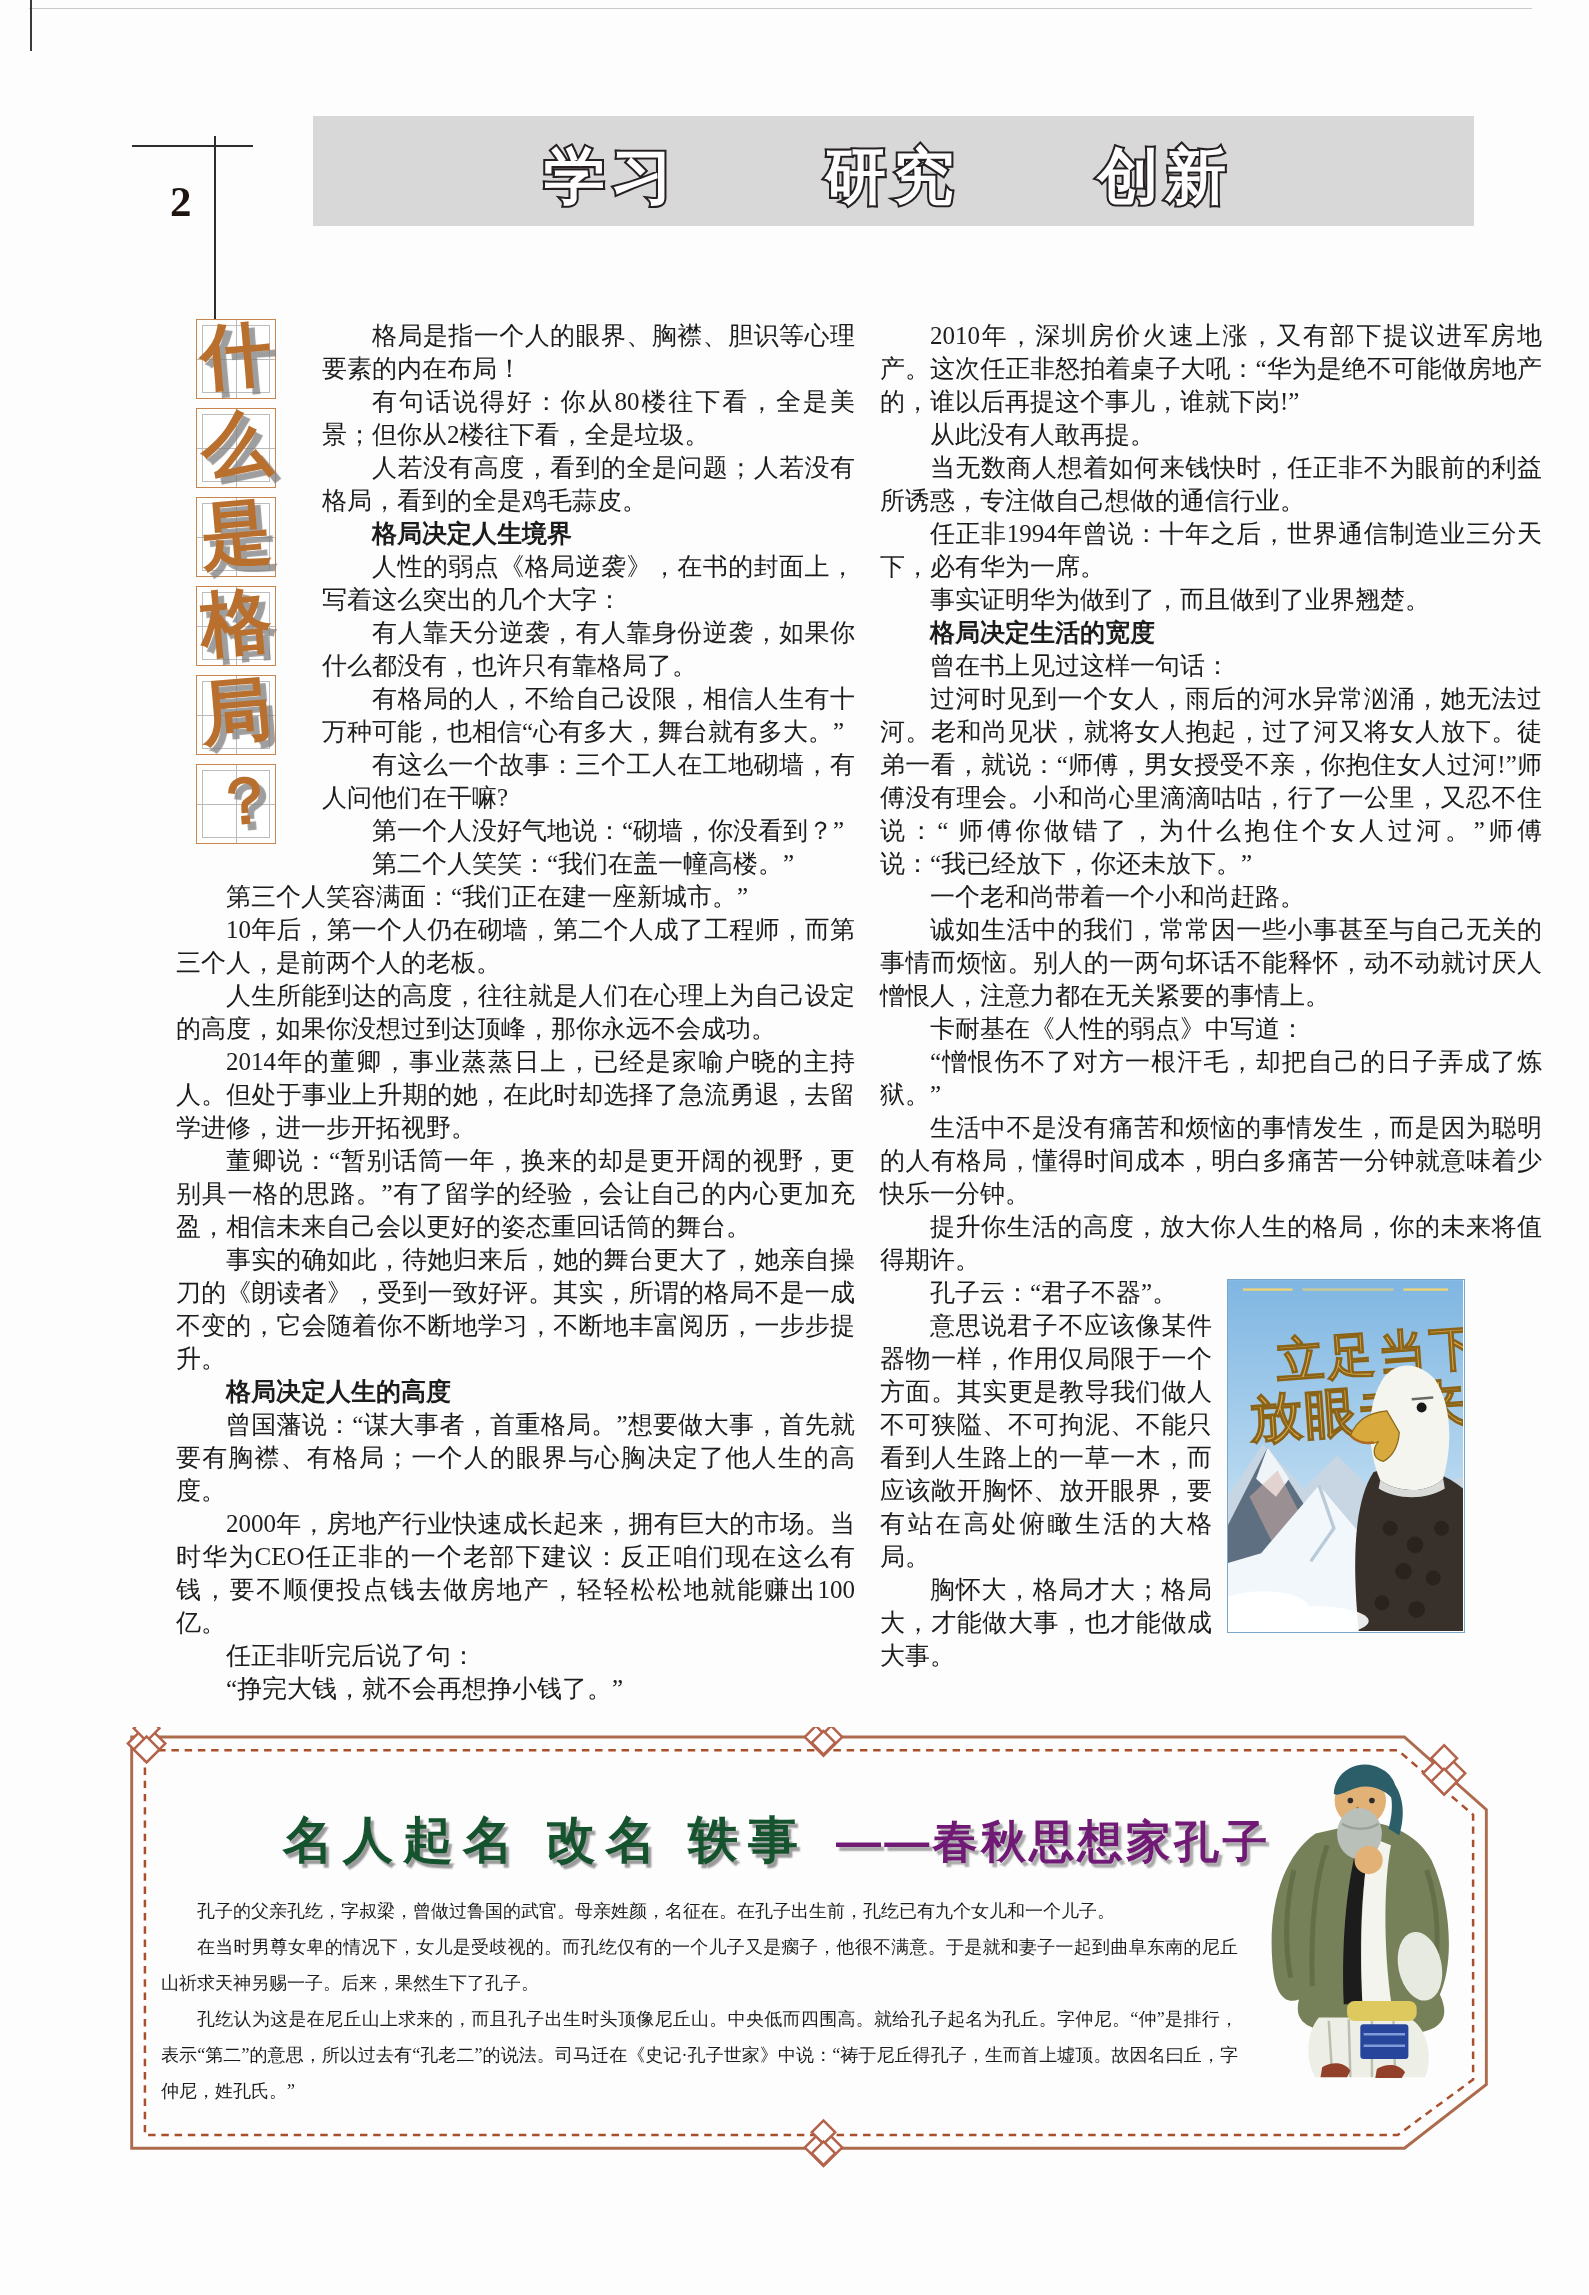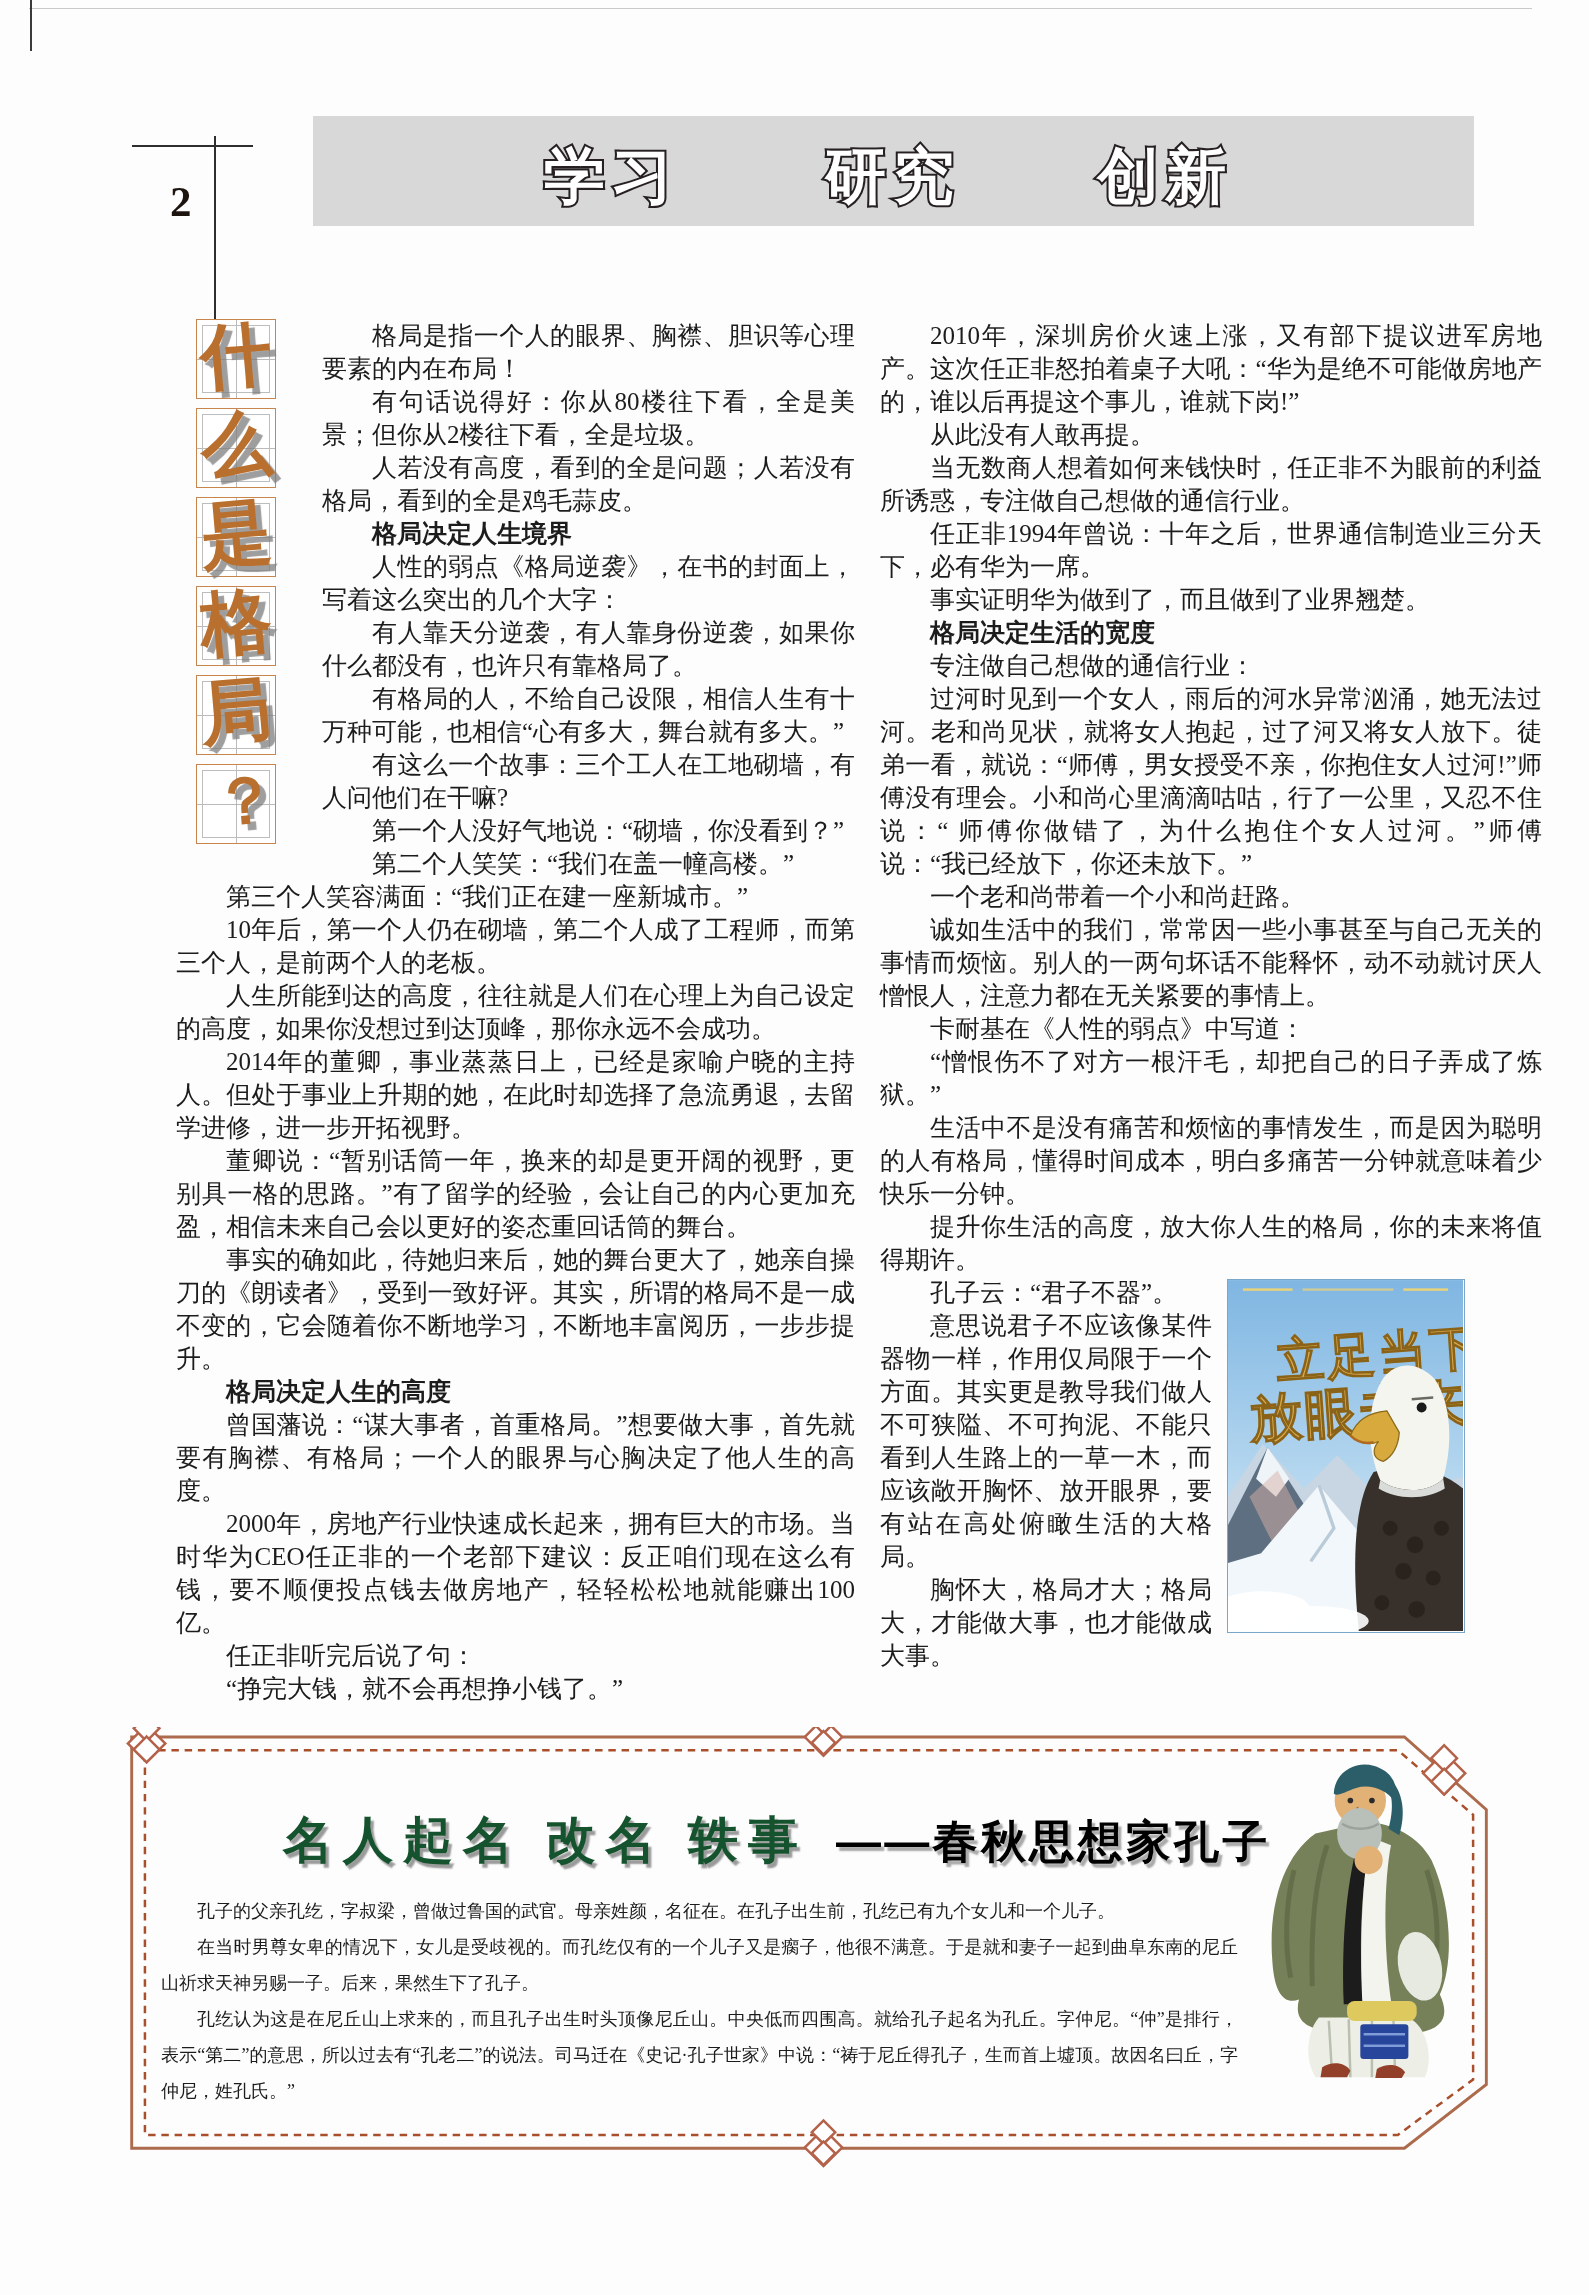--- a/index.html
+++ b/index.html
@@ -30,21 +30,21 @@
          text-shadow:5.8px 6.6px 0.8px rgba(125,125,125,.75);white-space:nowrap;}
   .tbox.qm .tchar{left:62%;font-size:65px;}
   
   .eagle{float:right;width:238px;height:354px;margin:3.3px 77px 8.3px 15px;
          border:1.7px solid #7aa7c9;box-sizing:border-box;overflow:hidden;}
   
   .kbox-border{left:123px;top:1727px;width:1401px;height:451px;}
   .ktitle{left:283px;top:1807px;white-space:nowrap;}
   .ktitle .red{font-size:50px;font-weight:700;color:#14532d;letter-spacing:10px;
                text-shadow:3.3px 4.1px 1.7px #9a9a9a;}
-  .ktitle .black{font-size:45px;font-weight:700;color:#000000;margin-left:28px;
+  .ktitle .black{font-size:45px;font-weight:700;color:#701a75;margin-left:28px;
                  font-family:"Liberation Sans","DejaVu Sans",sans-serif;
                  text-shadow:3.3px 4.1px 1.7px #a9a9a9;letter-spacing:3.3px;}
   .kbody{left:161px;top:1893px;width:1077px;font-size:18px;line-height:36px;}
   .kongzi{left:1236px;top:1754px;width:242px;height:325px;}
 </style>
 </head>
 <body>
 
 <div class="abs crop-top-line"></div>
 <div class="abs crop-left-tick"></div>
@@ -106,21 +106,21 @@
   <p class="para">“挣完大钱，就不会再想挣小钱了。”</p>
 </div>
 
 <div class="abs right-col">
   <p class="para">2010年，深圳房价火速上涨，又有部下提议进军房地产。这次任正非怒拍着桌子大吼：“华为是绝不可能做房地产的，谁以后再提这个事儿，谁就下岗!”</p>
   <p class="para">从此没有人敢再提。</p>
   <p class="para">当无数商人想着如何来钱快时，任正非不为眼前的利益所诱惑，专注做自己想做的通信行业。</p>
   <p class="para">任正非1994年曾说：十年之后，世界通信制造业三分天下，必有华为一席。</p>
   <p class="para">事实证明华为做到了，而且做到了业界翘楚。</p>
   <p class="para h">格局决定生活的宽度</p>
-  <p class="para">专注做自己想做的通信行业：</p>
+  <p class="para">曾在书上见过这样一句话：</p>
   <p class="para">过河时见到一个女人，雨后的河水异常汹涌，她无法过河。老和尚见状，就将女人抱起，过了河又将女人放下。徒弟一看，就说：“师傅，男女授受不亲，你抱住女人过河!”师傅没有理会。小和尚心里滴滴咕咕，行了一公里，又忍不住说：“ 师傅你做错了，为什么抱住个女人过河。”师傅说：“我已经放下，你还未放下。”</p>
   <p class="para">一个老和尚带着一个小和尚赶路。</p>
   <p class="para">诚如生活中的我们，常常因一些小事甚至与自己无关的事情而烦恼。别人的一两句坏话不能释怀，动不动就讨厌人憎恨人，注意力都在无关紧要的事情上。</p>
   <p class="para">卡耐基在《人性的弱点》中写道：</p>
   <p class="para">“憎恨伤不了对方一根汗毛，却把自己的日子弄成了炼狱。”</p>
   <p class="para">生活中不是没有痛苦和烦恼的事情发生，而是因为聪明的人有格局，懂得时间成本，明白多痛苦一分钟就意味着少快乐一分钟。</p>
   <p class="para">提升你生活的高度，放大你人生的格局，你的未来将值得期许。</p>
 
   <div class="eagle">
     <svg width="235" height="351" viewBox="0 0 284 424" style="font-size:30px">

